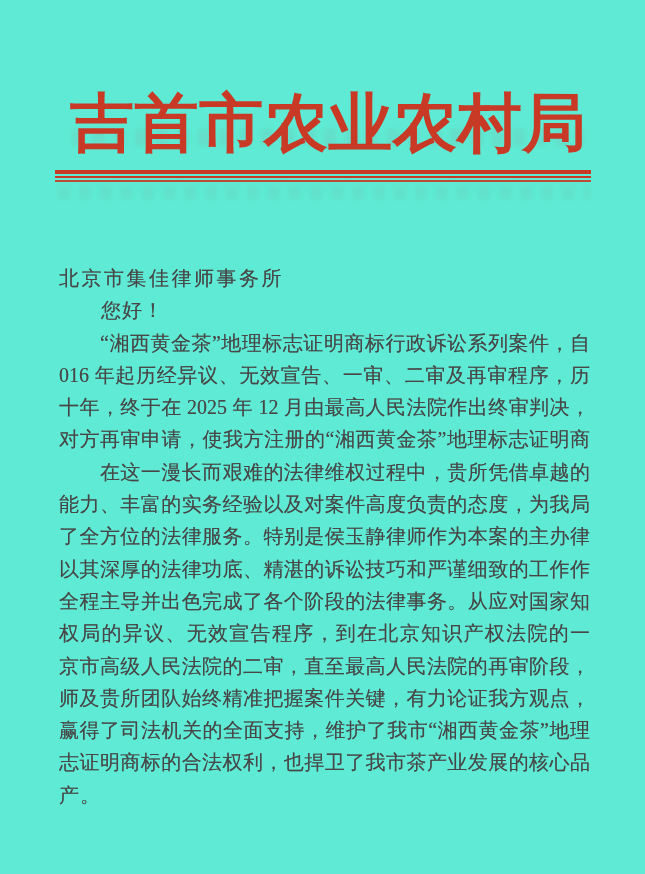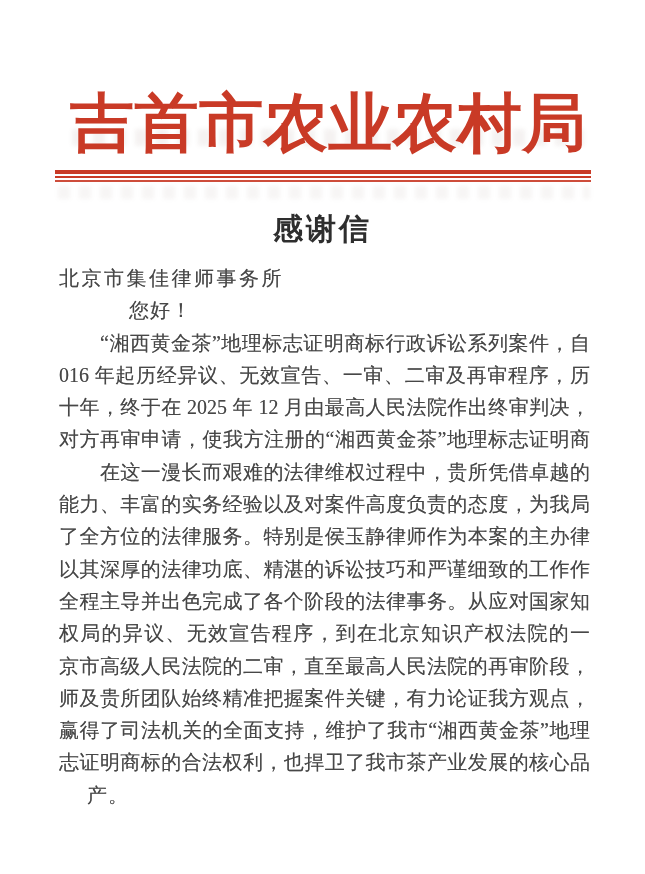--- a/index.html
+++ b/index.html
@@ -75,41 +75,40 @@
     text-shadow: 0 0 0.4px rgba(70,70,70,0.55);
   }
   .letter-body .line { height: 32.3px; white-space: nowrap; font-family: Liberation Serif, serif; }
   .letter-body .line.justified {
     text-align: justify;
     text-align-last: justify;
     white-space: normal;
     overflow: hidden;
   }
   .letter-body .line.recipient { letter-spacing: 2.5px; }
-  .letter-body .line.flush     { letter-spacing: 1px; margin-left: 28px; }
+  .letter-body .line.flush     { letter-spacing: 1px; }
 </style>
 </head>
 <body>
 
-<div class="page" style="background: #ffffff;">
+<div class="page" style="background: #5eead4;">
 
   <div class="bleed a"></div>
   <div class="bleed b"></div>
 
   <div class="letterhead">吉首市农业农村局</div>
 
   <div class="rule">
     <div class="bar-thick"></div>
     <div class="bar-gap1"></div>
     <div class="bar-mid"></div>
     <div class="bar-gap2"></div>
     <div class="bar-thin"></div>
   </div>
 
-  <div class="letter-title">感谢信</div>
 
   <div class="letter-body" style="color: rgb(71, 71, 71);">
       <div class="line recipient">北京市集佳律师事务所</div>
       <div class="line flush">　　您好！</div>
       <div class="line justified">　　“湘西黄金茶”地理标志证明商标行政诉讼系列案件，自 2</div>
       <div class="line justified">016 年起历经异议、无效宣告、一审、二审及再审程序，历时近</div>
       <div class="line justified">十年，终于在 2025 年 12 月由最高人民法院作出终审判决，驳回</div>
       <div class="line justified">对方再审申请，使我方注册的“湘西黄金茶”地理标志证明商标</div>
       <div class="line justified">　　在这一漫长而艰难的法律维权过程中，贵所凭借卓越的专业</div>
       <div class="line justified">能力、丰富的实务经验以及对案件高度负责的态度，为我局提供</div>

